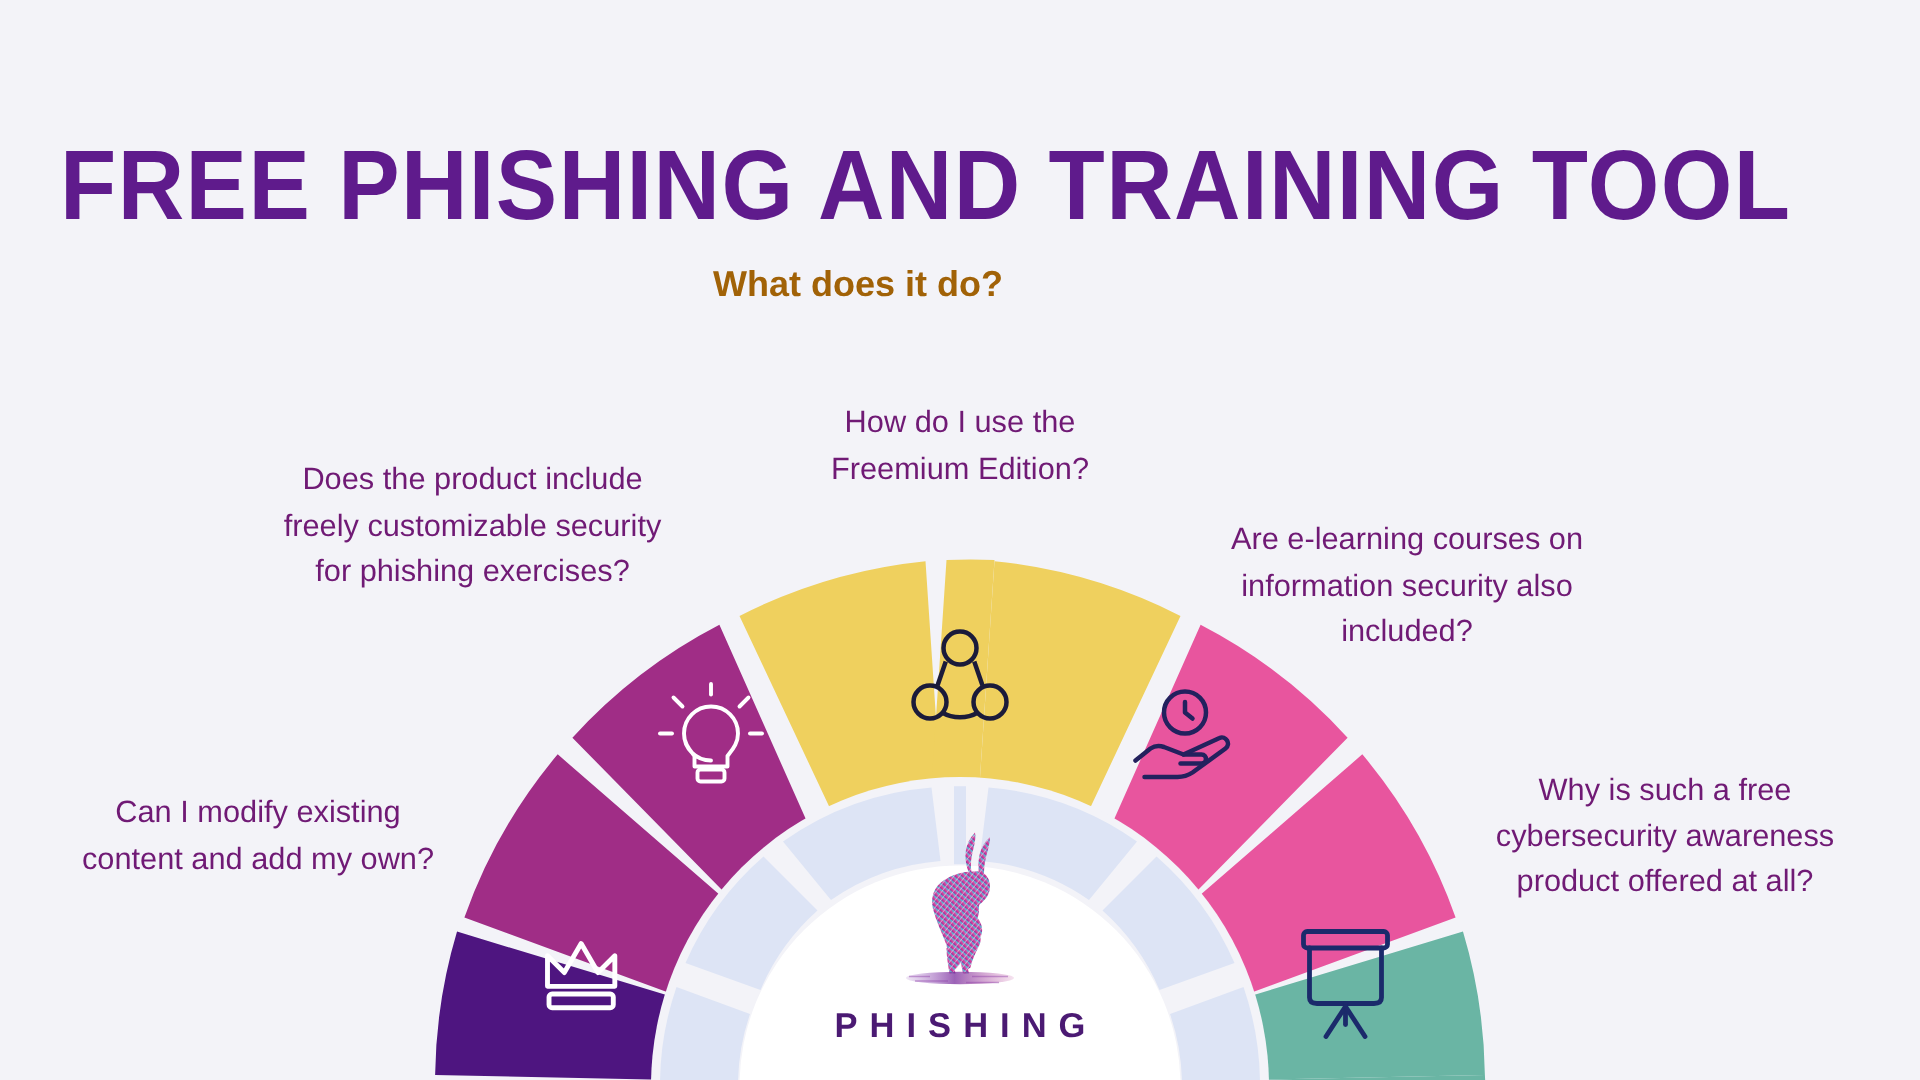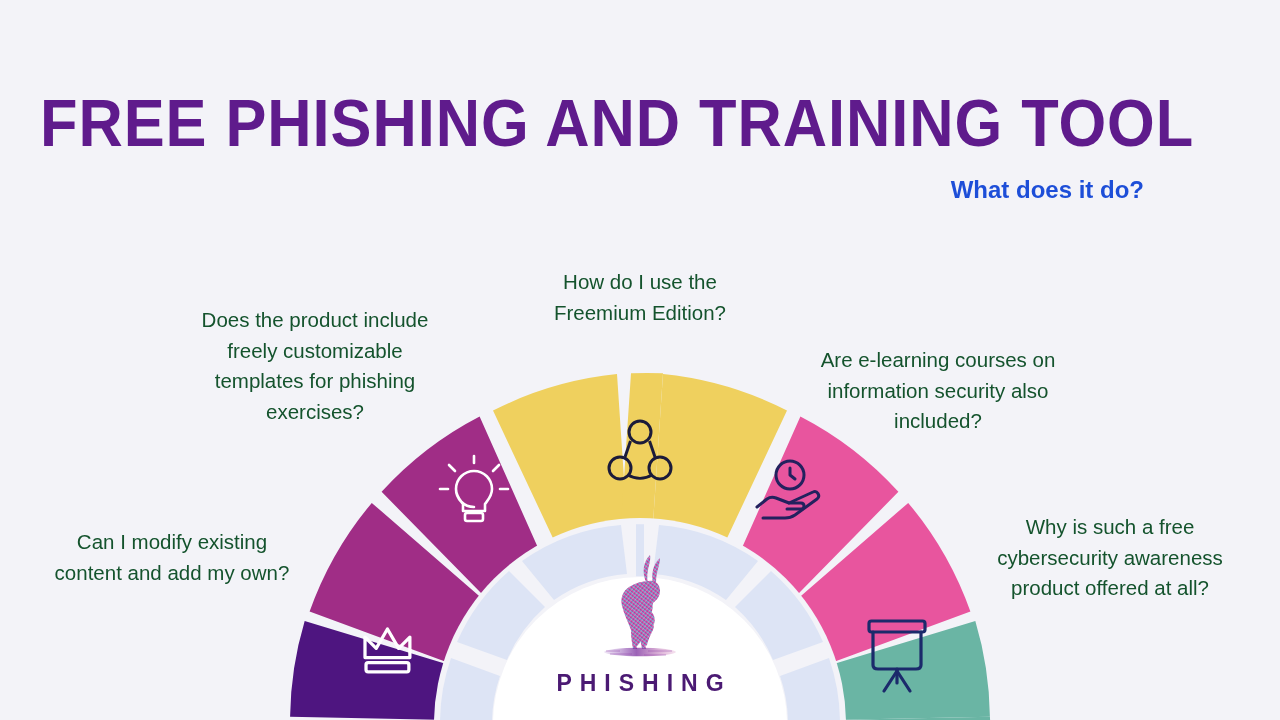--- a/index.html
+++ b/index.html
@@ -6,37 +6,37 @@
   * { margin:0; padding:0; box-sizing:border-box; }
   html,body{ width:1280px; height:720px; overflow:hidden; }
   body{
     background:#F3F3F8;
     font-family:"Liberation Sans", sans-serif;
     position:relative;
   }
 
   
   #header{
-    position:absolute; left:0; top:0; width:1144px; text-align:right;
+    position:absolute; left:0; top:0; width:1144px; text-align:center;
   }
   #page-title{
     font-family:"Liberation Sans Narrow","Liberation Sans", sans-serif;
     font-weight:bold;
     font-size:66px;
     line-height:66px;
     letter-spacing:1px;
     color:#5F1B8C;
     margin-top:90px;
     transform:scaleX(0.93);
     white-space:nowrap;
   }
   #page-subtitle{
     font-weight:bold;
     font-size:24px;
-    color:#1d4ed8;
+    color:#a16207;
     margin-top:20px;
   }
 
   
   #wheel{
     position:absolute;
     left:287px;
     top:371px;
     width:706px;
     height:706px;
@@ -62,21 +62,21 @@
     color:#4B1A73;
     margin-top:2px;
     text-indent:8px;
   }
 
   
   .callout{
     position:absolute;
     font-size:20.5px;
     line-height:30.5px;
-    color:#14532d;
+    color:#701a75;
     text-align:center;
   }
   #callout-0{ left:52px;  top:527px; width:240px; }   
   #callout-1{ left:180px; top:305px; width:270px; }   
   #callout-2{ left:520px; top:267px; width:240px; }   
   #callout-3{ left:818px; top:305px; width:240px;margin-top:40px; }   
   #callout-4{ left:990px; top:512px; width:240px; }   
 </style>
 </head>
 <body>
@@ -215,19 +215,19 @@
       <line x1="30" y1="106" x2="52" y2="106"></line>
       <line x1="68" y1="103" x2="92" y2="103"></line>
       <line x1="64" y1="107" x2="86" y2="107"></line>
     </g>
   </svg>
   <div id="logo-wordmark">PHISHING</div>
 </div>
 
 <div class="callout" id="callout-0">Can I modify existing content and add my own?</div>
 
-<div class="callout" id="callout-1">Does the product include freely customizable templates for phishing exercises?</div>
+<div class="callout" id="callout-1">Does the product include freely customizable security for phishing exercises?</div>
 
 <div class="callout" id="callout-2">How do I use the Freemium Edition?</div>
 
 <div class="callout" id="callout-3">Are e-learning courses on information security also included?</div>
 
 <div class="callout" id="callout-4">Why is such a free cybersecurity awareness product offered at all?</div>
 
 </body></html>

